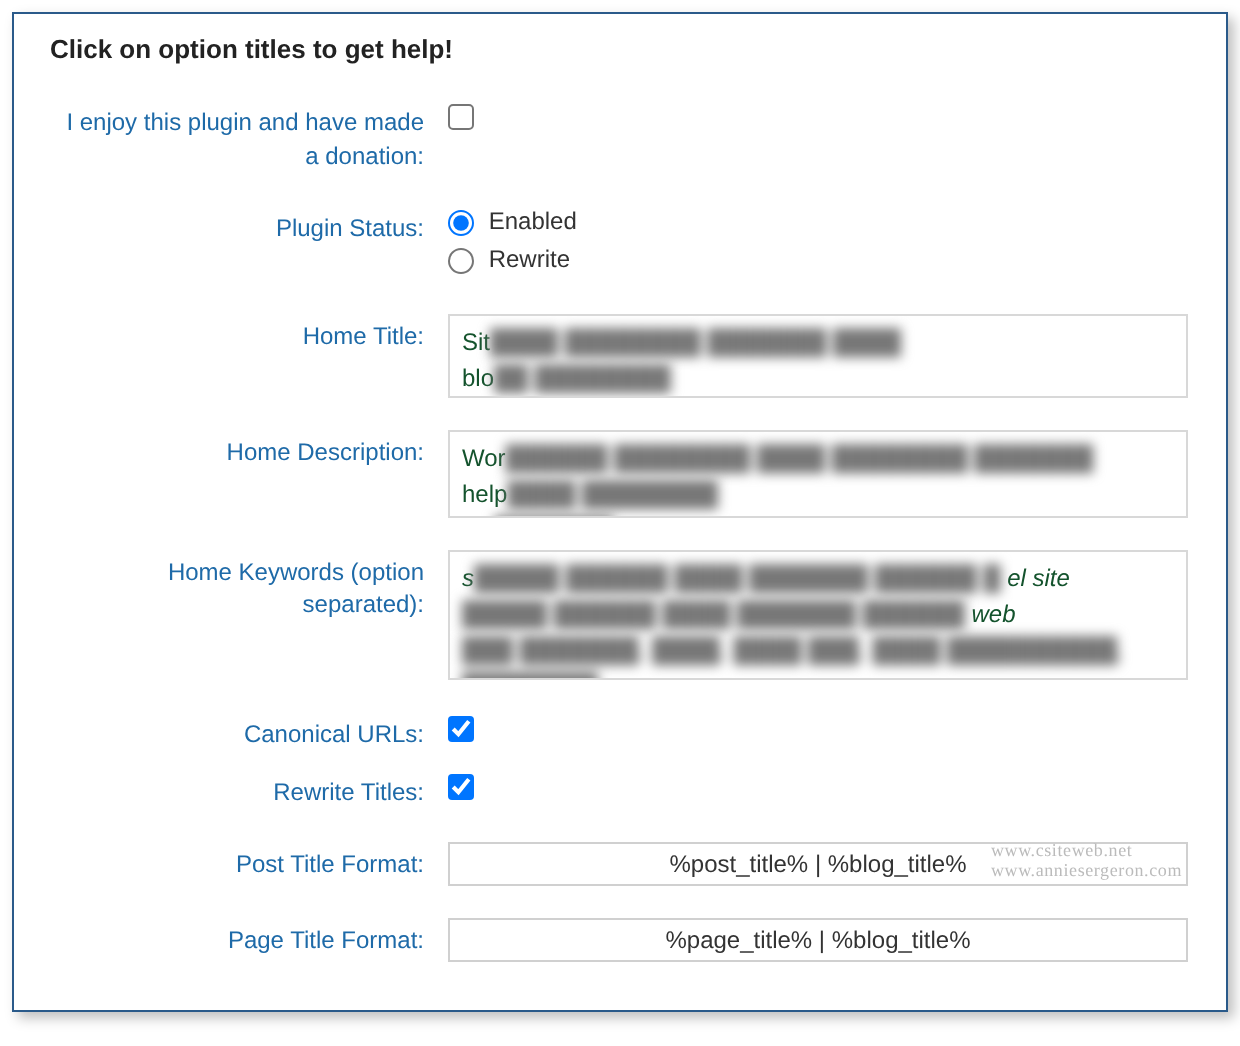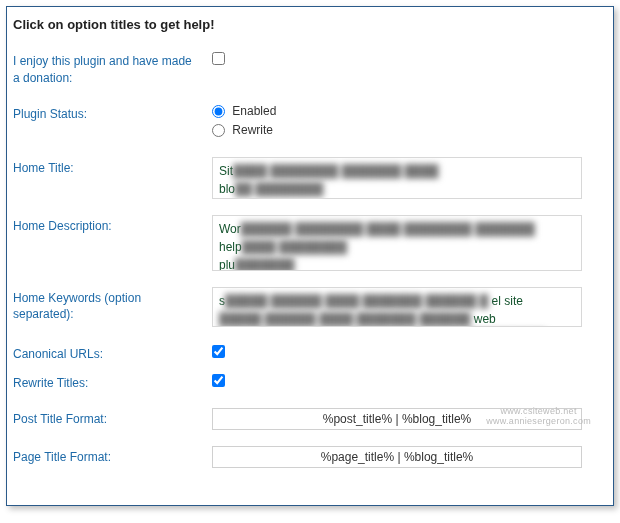--- a/index.html
+++ b/index.html
@@ -10,40 +10,40 @@
     font-size: 12px;
     background: #fff;
     width: 620px;
     height: 523px;
     overflow: hidden;
     position: relative;
   }
   .panel {
     border: 1px solid #2a5a8a;
     margin: 6px;
-    padding: 10px 14px 20px 6px;
+    padding: 10px 14px 20px 18px;
     background: #fff;
     box-shadow: 3px 3px 6px rgba(0,0,0,0.25);
     position: relative;
     height: 500px;
   }
   .panel h2 {
     font-size: 13px;
     font-weight: bold;
     margin: 0 0 18px 0;
     color: #222;
   }
   .row {
     display: flex;
     align-items: flex-start;
     margin-bottom: 16px;
   }
   .label-col {
     width: 195px;
-    text-align: left;
+    text-align: right;
     padding-right: 8px;
     padding-top: 3px;
     color: #1e6aa8;
     font-size: 12px;
     line-height: 1.4;
   }
   .label-col a {
     color: #1e6aa8;
     text-decoration: none;
     cursor: pointer;
@@ -88,26 +88,26 @@
     user-select: none;
   }
   .hint {
     display: inline-block;
     color: #14532d;
     filter: none;
   }
   .watermark {
     position: absolute;
     right: 22px;
-    bottom: 78px;
+    bottom: 64px;
     font-size: 9px;
     color: #bbb;
     line-height: 1.1;
-    text-align: center;
-    font-family: Liberation Sans, sans-serif;
+    text-align: left;
+    font-family: Liberation Serif, serif;
     letter-spacing: 0.3px;
   }
 </style>
 </head>
 <body>
 
 <div class="panel">
 
   <h2>Click on option titles to get help!</h2>
 
@@ -146,34 +146,34 @@
         <span class="hint">blo</span><span class="blur-text">██ ████████</span>
       </div>
     </div>
   </div>
 
   <div class="row">
     <div class="label-col">
       <a>Home Description:</a>
     </div>
     <div class="field-col">
-      <div class="blur-box" style="height:56px;">
+      <div class="blur-box" style="height:44px;">
         <span class="hint">Wor</span><span class="blur-text">██████ ████████ ████ ████████ ███████</span><br>
         <span class="hint">help</span><span class="blur-text">████ ████████</span><br>
         <span class="hint">plu</span><span class="blur-text">███████</span>
       </div>
     </div>
   </div>
 
   <div class="row">
     <div class="label-col">
       <a>Home Keywords (option separated):</a>
     </div>
     <div class="field-col">
-      <div class="blur-box" style="height:40px;">
+      <div class="blur-box" style="height:65px;font-style:italic;">
         <span class="hint">s</span><span class="blur-text">█████ ██████ ████ ███████ ██████ █</span> <span class="hint">el site</span><br>
         <span class="blur-text">█████ ██████ ████ ███████ ██████</span> <span class="hint">web</span><br>
         <span class="blur-text">███ ███████, ████, ████ ███, ████ ██████████, ████████</span>
       </div>
     </div>
   </div>
 
   <div class="row" style="margin-bottom:10px;">
     <div class="label-col">
       <a>Canonical URLs:</a>

